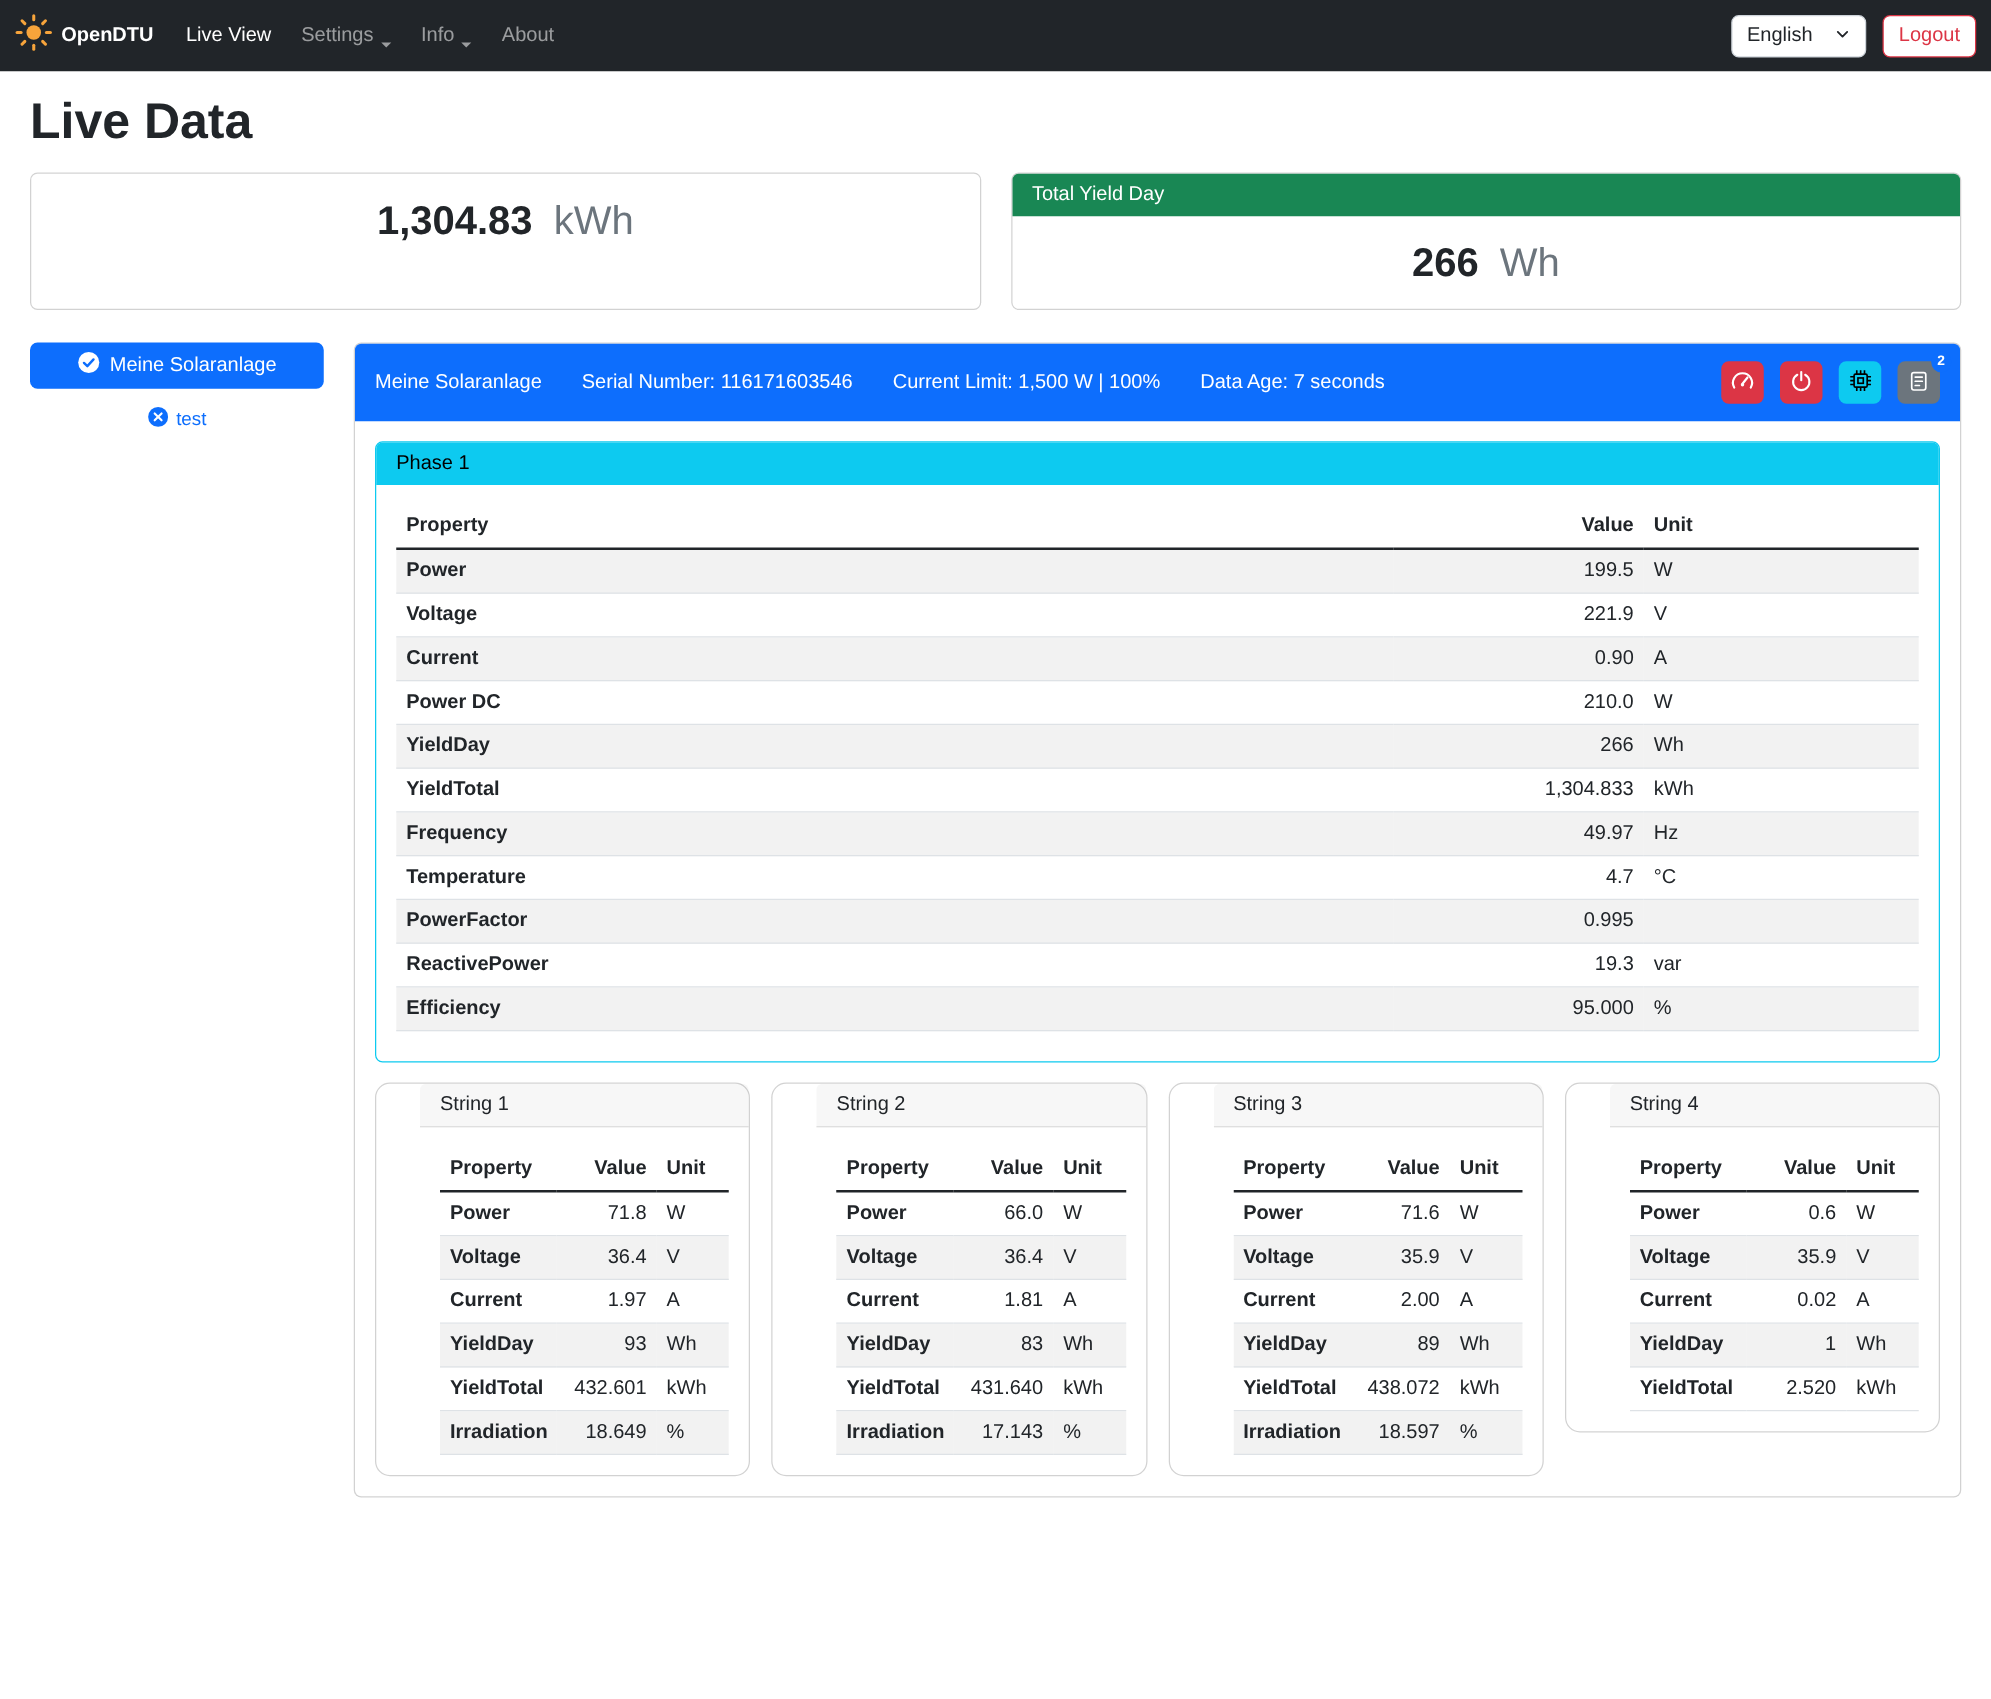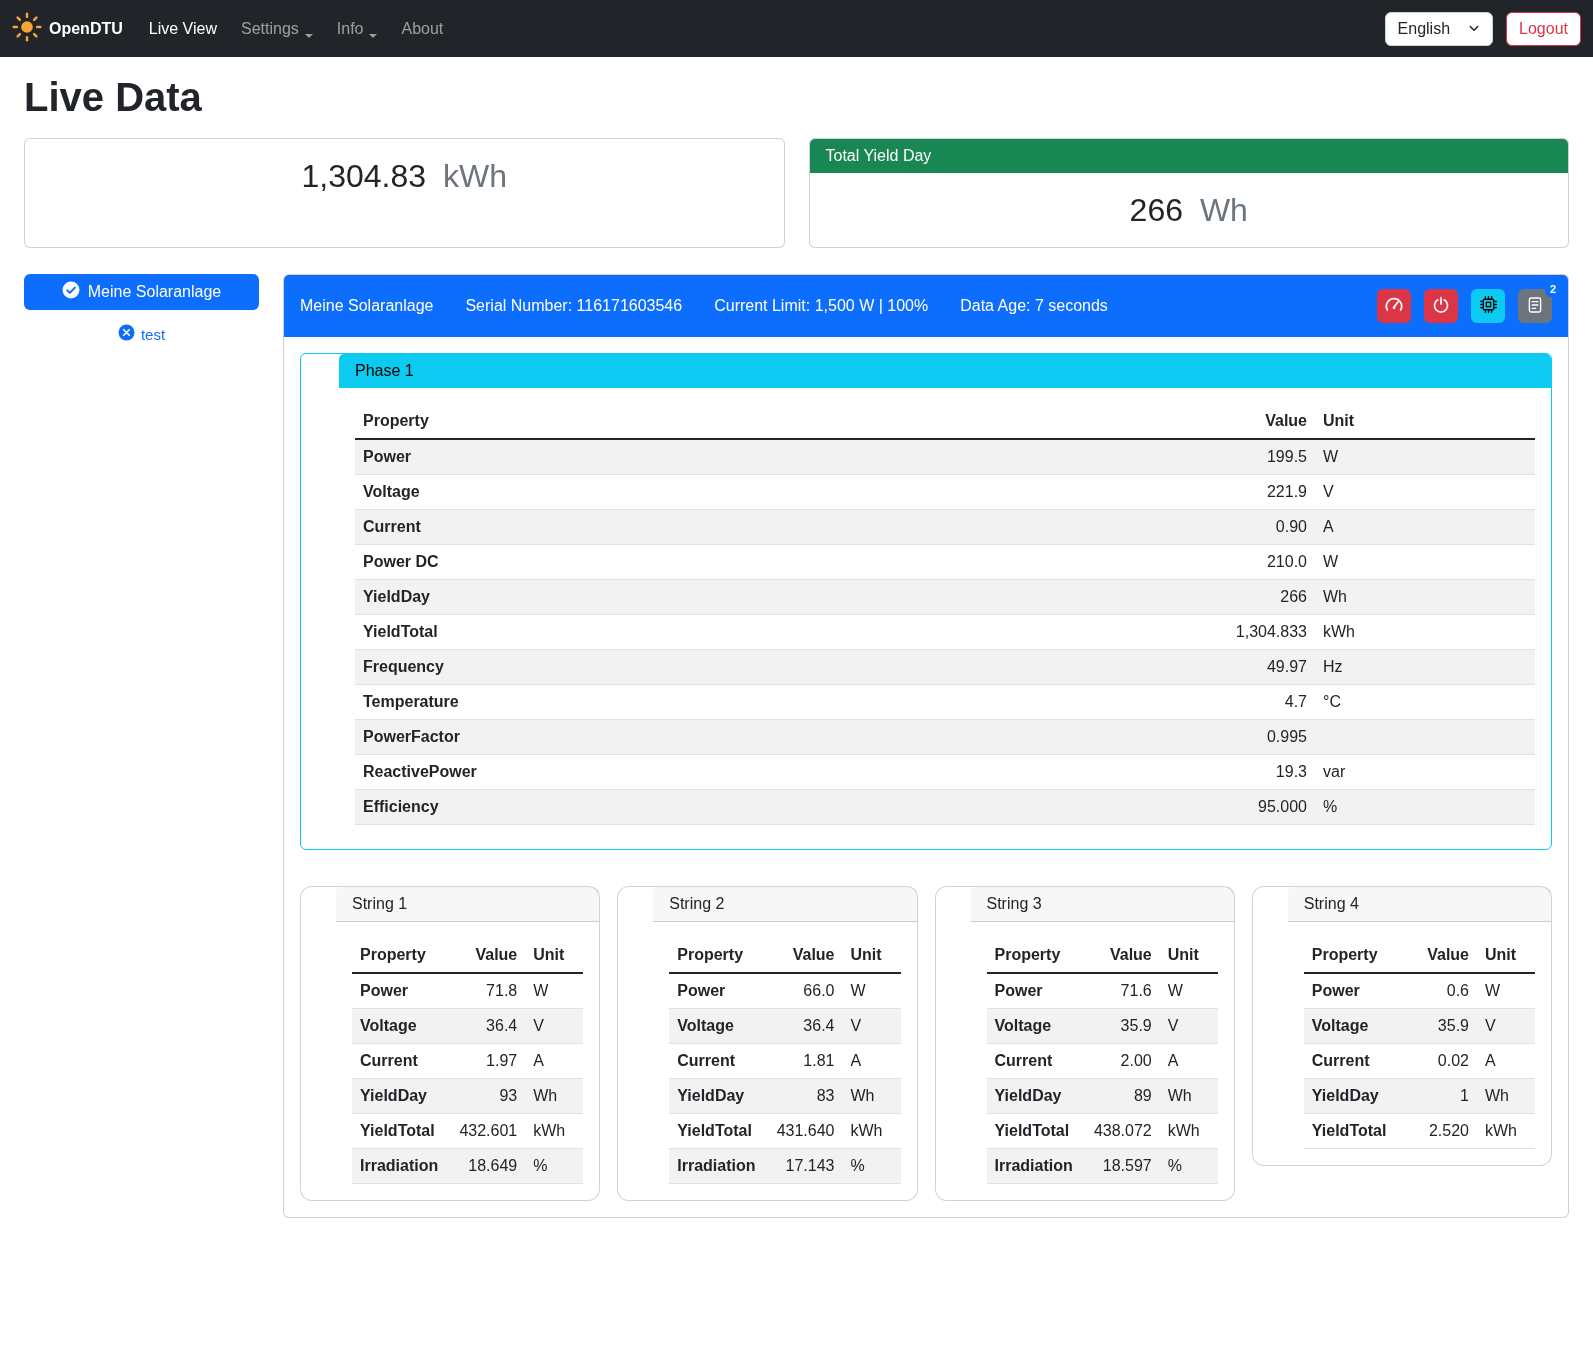--- a/index.html
+++ b/index.html
@@ -56,21 +56,21 @@
   .page-title { font-size: 40px; font-weight: 700; margin: 18px 24px 18px; }
 
   
   .summary-row { display: flex; gap: 24px; margin: 0 24px 26px; }
   .scard { flex: 1; border: 1px solid rgba(0,0,0,.175); border-radius: 6px; background: #fff; }
   .scard-header {
     background: #198754; color: #fff;
     padding: 8px 16px; border-radius: 5px 5px 0 0; font-size: 16px;
   }
   .scard-body { padding: 18px 16px; text-align: center; font-size: 32px; line-height: 38px; }
-  .scard-value { font-weight: 400; color: #212529; }
+  .scard-value { font-weight: 700; color: #212529; }
   .scard-unit { color: #6c757d; margin-left: 8px; }
 
   
   .main-section { display: flex; align-items: flex-start; gap: 24px; margin: 0 24px 24px; }
   .sidebar { width: 235px; flex-shrink: 0; }
   .inverter-btn {
     width: 100%; background: #0d6efd; color: #fff;
     border: none; border-radius: 6px; padding: 7px 12px;
     font-size: 16px; font-family: "Liberation Sans", sans-serif;
     display: flex; align-items: center; justify-content: center; gap: 8px;
@@ -99,21 +99,21 @@
   .icon-btn.gray { background: #6c757d; color: #fff; }
   .badge {
     position: absolute; top: -8px; right: -9px;
     background: #0d6efd; color: #fff;
     font-size: 11px; line-height: 1; padding: 3px 5px;
     border-radius: 9px; font-weight: 700;
   }
   .panel-body { padding: 16px; }
 
   
-  .phase-card { border: 1px solid #0dcaf0; border-radius: 6px; margin-bottom: 36px; padding-left: 38px; }
+  .phase-card { border: 1px solid #0dcaf0; border-radius: 6px; margin-bottom: 16px; }
   .phase-header {
     background: #0dcaf0; color: #000;
     padding: 8px 16px; border-radius: 5px 5px 0 0; font-size: 16px;
   }
   .phase-body { padding: 16px; }
 
   
   .data-table { width: 100%; border-collapse: collapse; table-layout: fixed; font-size: 16px; }
   .data-table th, .data-table td { padding: 8px; text-align: left; font-weight: 400; }
   .data-table thead th { font-weight: 700; border-bottom: 2px solid #212529; }

